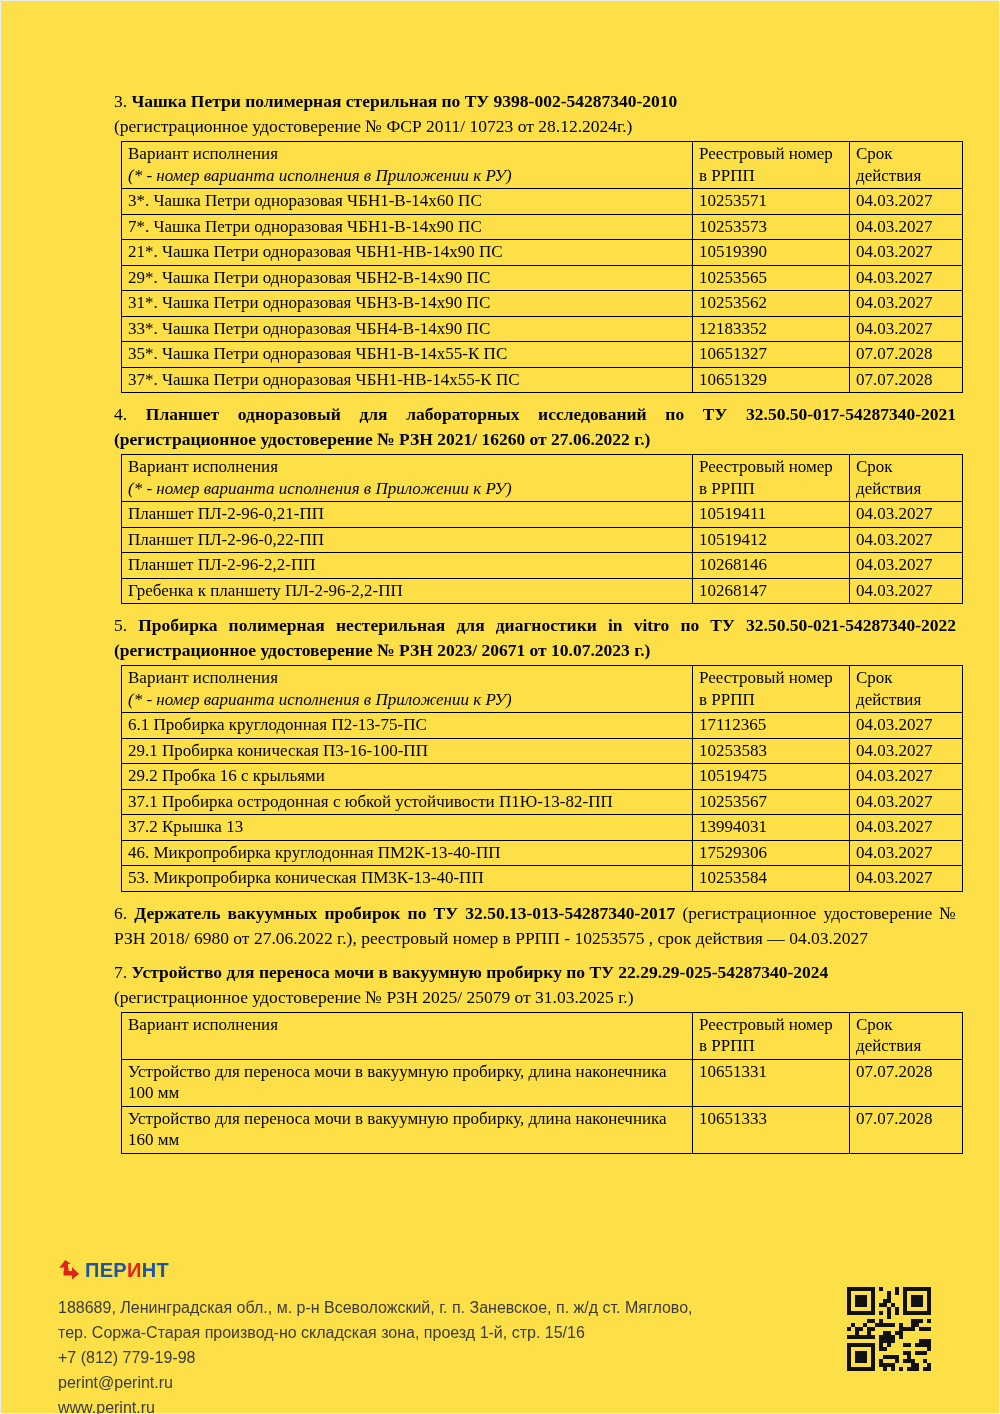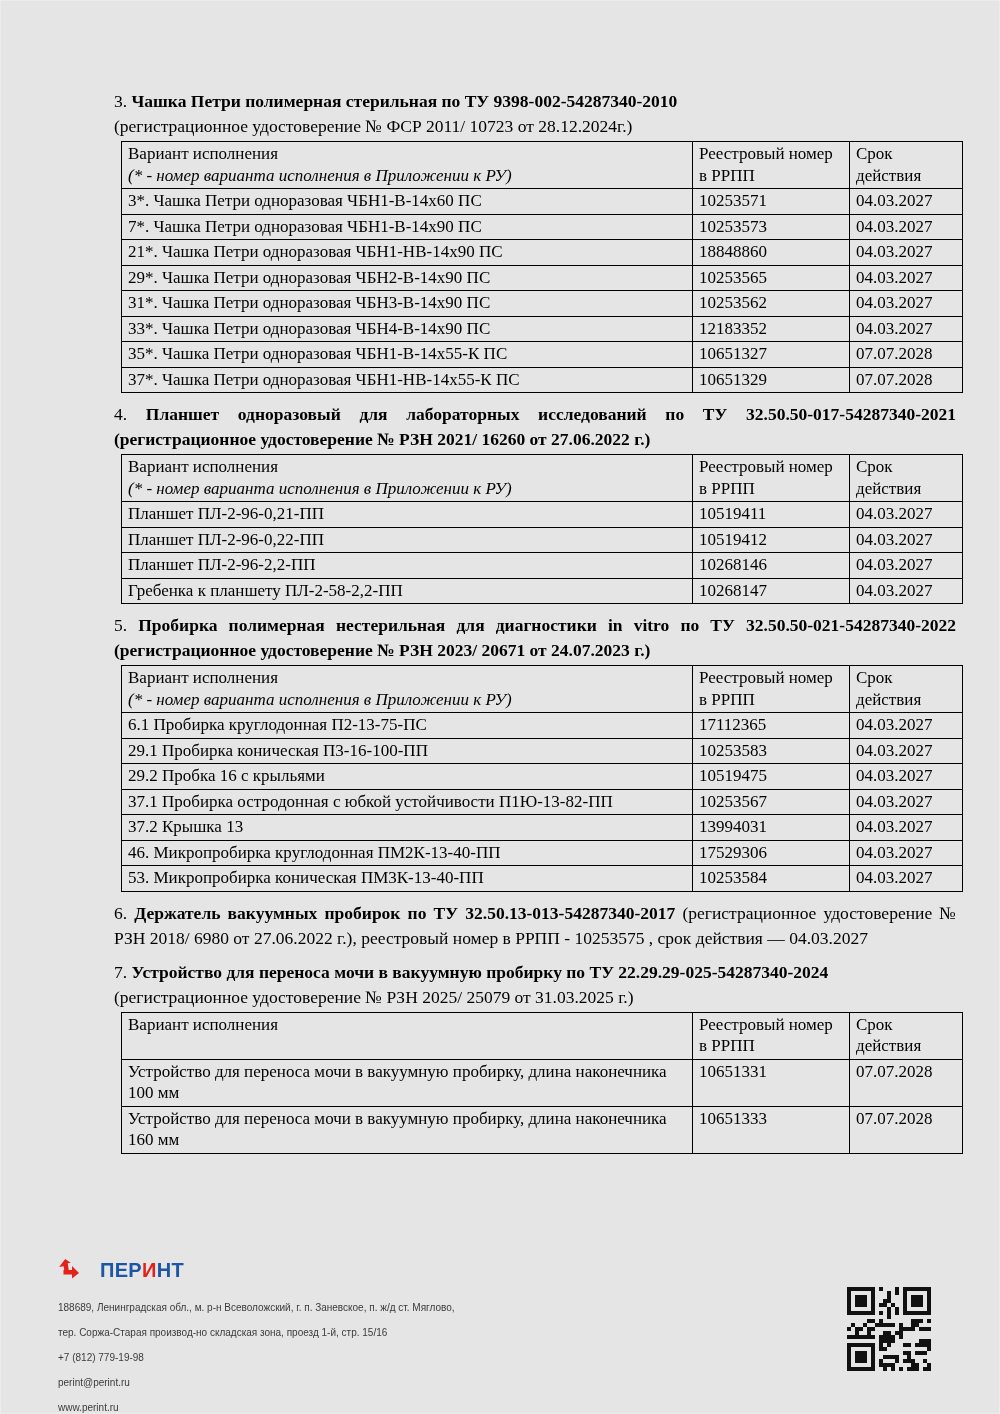--- a/index.html
+++ b/index.html
@@ -3,21 +3,21 @@
 <meta charset="utf-8">
 <style>
   html,body { margin:0; padding:0; }
   body {
     width:1000px; height:1414px; background:#ffffff; position:relative;
     font-family:"Liberation Serif", serif; color:#000;
     overflow:hidden;
   }
   .page {
     position:absolute; inset:0; box-sizing:border-box;
-    border:1px solid #ececec; background:#e5e5e5;
+    border:1px solid #ececec; background:#fde047;
   }
   .content { position:absolute; left:113px; top:88px; width:842px; }
 
   .section { margin-bottom:9px; }
   .heading { margin:0 0 2px 0; font-size:17.5px; line-height:25px; text-align:justify; }
   .heading .num { font-weight:normal; }
   .heading .title { font-weight:bold; }
   .heading .sub { font-weight:bold; }
   .heading .sub-block { display:block; font-weight:normal; }
   .para { margin:2px 0 6px 0; font-size:17.5px; line-height:25px; text-align:justify; }
@@ -29,25 +29,25 @@
   }
   table.variants th { font-weight:normal; }
   table.variants .c2 { width:144px; }
   table.variants .c3 { width:100px; }
   .hdr-note { font-style:italic; }
 
   .footer {
     position:absolute; left:57px; top:1258px;
     font-family:"Liberation Sans", sans-serif; color:#3b3b3b;
   }
-  .logo { display:flex; align-items:flex-start; gap:20px; margin-bottom:13px; }
+  .logo { display:flex; align-items:center; gap:5px; margin-bottom:13px; }
   .logo-text { font-size:20px; font-weight:bold; letter-spacing:0.3px; }
   .logo-blue { color:#1c56a4; }
   .logo-red { color:#e2231a; }
-  .contact-line { font-size:10px; line-height:25px; }
+  .contact-line { font-size:16px; line-height:25px; }
 
   .qr-wrap { position:absolute; left:846px; top:1286px; width:88px; height:88px; }
 </style>
 </head>
 <body>
 
 <div class="page">
   <div class="content">
 
     <div class="section">
@@ -73,21 +73,21 @@
               <td class="c2">10253571</td>
               <td class="c3">04.03.2027</td>
             </tr>
             <tr>
               <td class="c1">7*. Чашка Петри одноразовая ЧБН1-В-14х90 ПС</td>
               <td class="c2">10253573</td>
               <td class="c3">04.03.2027</td>
             </tr>
             <tr>
               <td class="c1">21*. Чашка Петри одноразовая ЧБН1-НВ-14х90 ПС</td>
-              <td class="c2">18848860</td>
+              <td class="c2">10519390</td>
               <td class="c3">04.03.2027</td>
             </tr>
             <tr>
               <td class="c1">29*. Чашка Петри одноразовая ЧБН2-В-14х90 ПС</td>
               <td class="c2">10253565</td>
               <td class="c3">04.03.2027</td>
             </tr>
             <tr>
               <td class="c1">31*. Чашка Петри одноразовая ЧБН3-В-14х90 ПС</td>
               <td class="c2">10253562</td>
@@ -139,33 +139,33 @@
               <td class="c1">Планшет ПЛ-2-96-0,22-ПП</td>
               <td class="c2">10519412</td>
               <td class="c3">04.03.2027</td>
             </tr>
             <tr>
               <td class="c1">Планшет ПЛ-2-96-2,2-ПП</td>
               <td class="c2">10268146</td>
               <td class="c3">04.03.2027</td>
             </tr>
             <tr>
-              <td class="c1">Гребенка к планшету ПЛ-2-58-2,2-ПП</td>
+              <td class="c1">Гребенка к планшету ПЛ-2-96-2,2-ПП</td>
               <td class="c2">10268147</td>
               <td class="c3">04.03.2027</td>
             </tr>
           </tbody>
       </table>
     </div>
 
     <div class="section">
       <p class="heading">
         <span class="num">5.</span>
         <span class="title">Пробирка полимерная нестерильная для диагностики in vitro по ТУ 32.50.50-021-54287340-2022</span>
-        <span class="sub">(регистрационное удостоверение № РЗН 2023/ 20671 от 24.07.2023 г.)</span>
+        <span class="sub">(регистрационное удостоверение № РЗН 2023/ 20671 от 10.07.2023 г.)</span>
       </p>
       <table class="variants">
         <thead>
           <tr>
             <th class="c1">
               <span>Вариант исполнения</span><br>
               <span class="hdr-note">(* - номер варианта исполнения в Приложении к РУ)</span>
             </th>
             <th class="c2">Реестровый номер в РРПП</th>
             <th class="c3">Срок действия</th>

